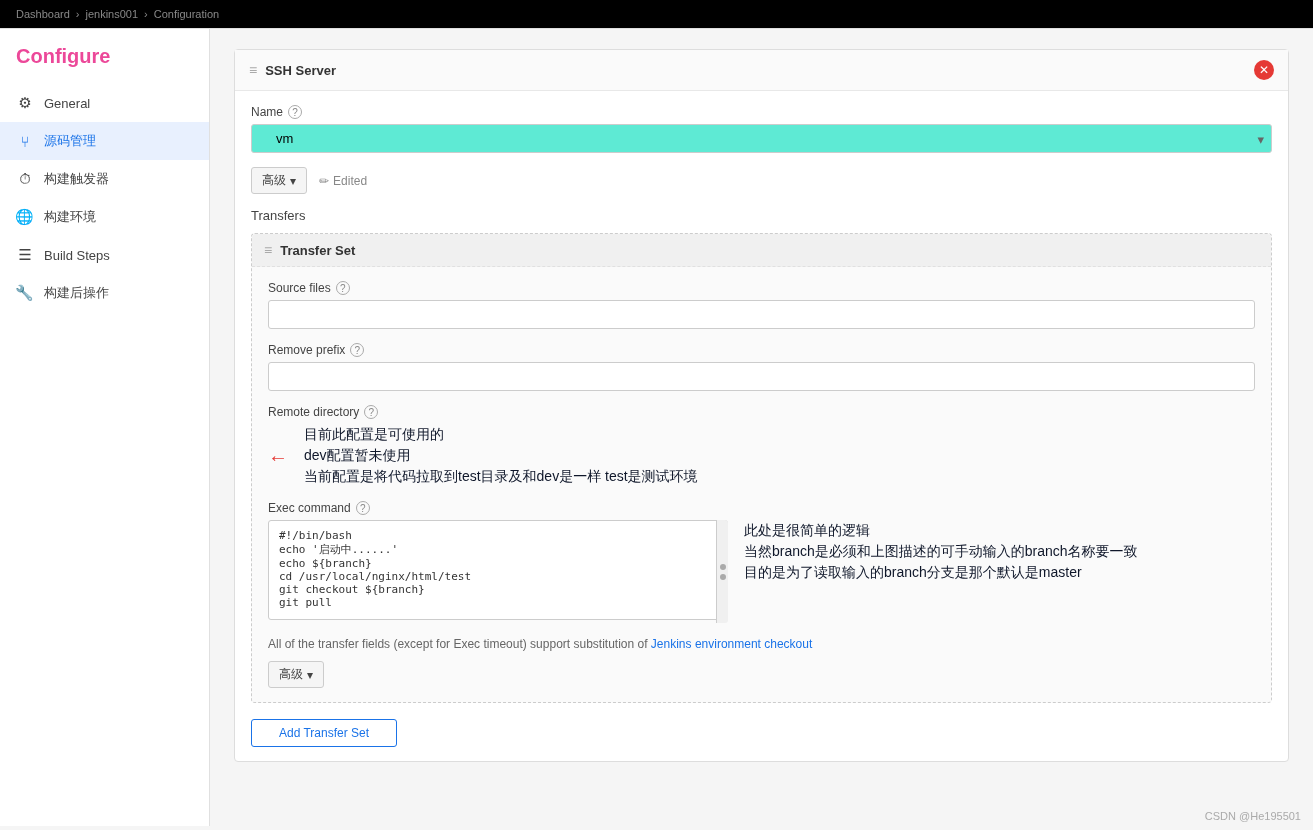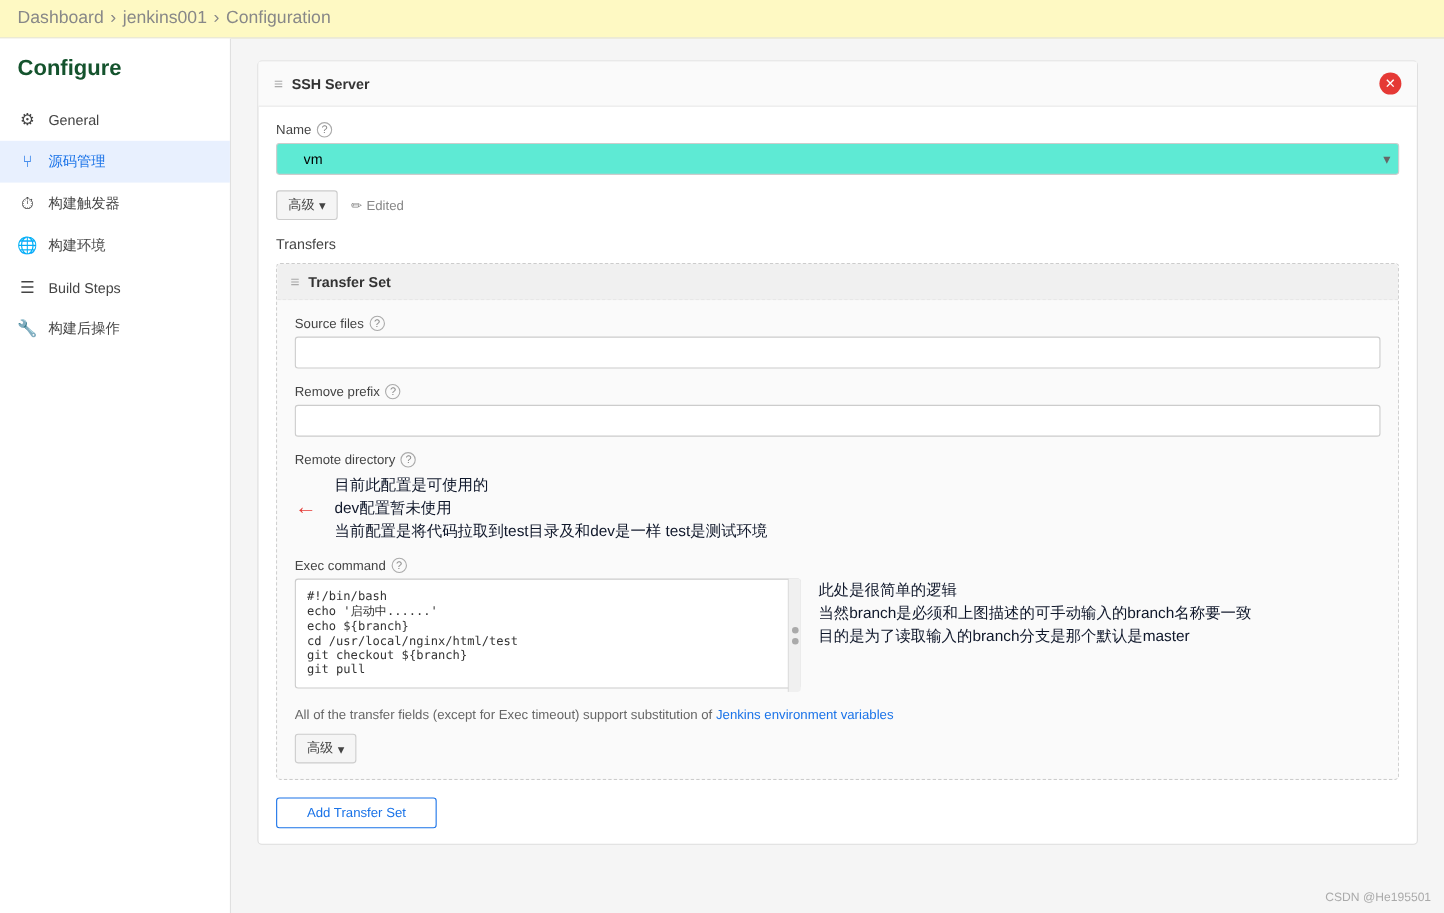--- a/index.html
+++ b/index.html
@@ -1,22 +1,22 @@
 <!DOCTYPE html>
 <html><head>
   <meta charset="utf-8">
   <style>
     * { box-sizing: border-box; margin: 0; padding: 0; }
     body { font-family: 'Segoe UI', Arial, sans-serif; font-size: 13px; background: #f5f5f5; color: #333; }
 
     
     .breadcrumb {
-      background: #fef9c3;
+      background: #000000;
       padding: 8px 16px;
-      font-size: 16px;
+      font-size: 11px;
       color: #555;
       border-bottom: 1px solid #e0e0e0;
       display: flex;
       align-items: center;
       gap: 6px;
     }
     .breadcrumb span { color: #888; }
 
     .layout {
       display: flex;
@@ -28,21 +28,21 @@
       width: 210px;
       background: #fff;
       border-right: 1px solid #e0e0e0;
       padding: 16px 0;
       flex-shrink: 0;
     }
     .sidebar-title {
       font-size: 20px;
       font-weight: 600;
       padding: 0 16px 16px 16px;
-      color: #14532d;
+      color: #ec4899;
     }
     .sidebar-item {
       display: flex;
       align-items: center;
       gap: 10px;
       padding: 10px 16px;
       cursor: pointer;
       color: #444;
       font-size: 13px;
     }
@@ -414,21 +414,21 @@
                 <div class="annotation-red">
                   <div>此处是很简单的逻辑</div>
                   <div>当然branch是必须和上图描述的可手动输入的branch名称要一致</div>
                   <div>目的是为了读取输入的branch分支是那个默认是master</div>
                 </div>
               </div>
             </div>
 
             <div class="transfer-note">
               <span>All of the transfer fields (except for Exec timeout) support substitution of</span>
-              <a href="#">Jenkins environment variables</a>
+              <a href="#">Jenkins environment checkout</a>
             </div>
 
             <button class="btn-advanced">
               <span>高级</span>
               <span>▾</span>
             </button>
 
           </div>
         </div>
 

